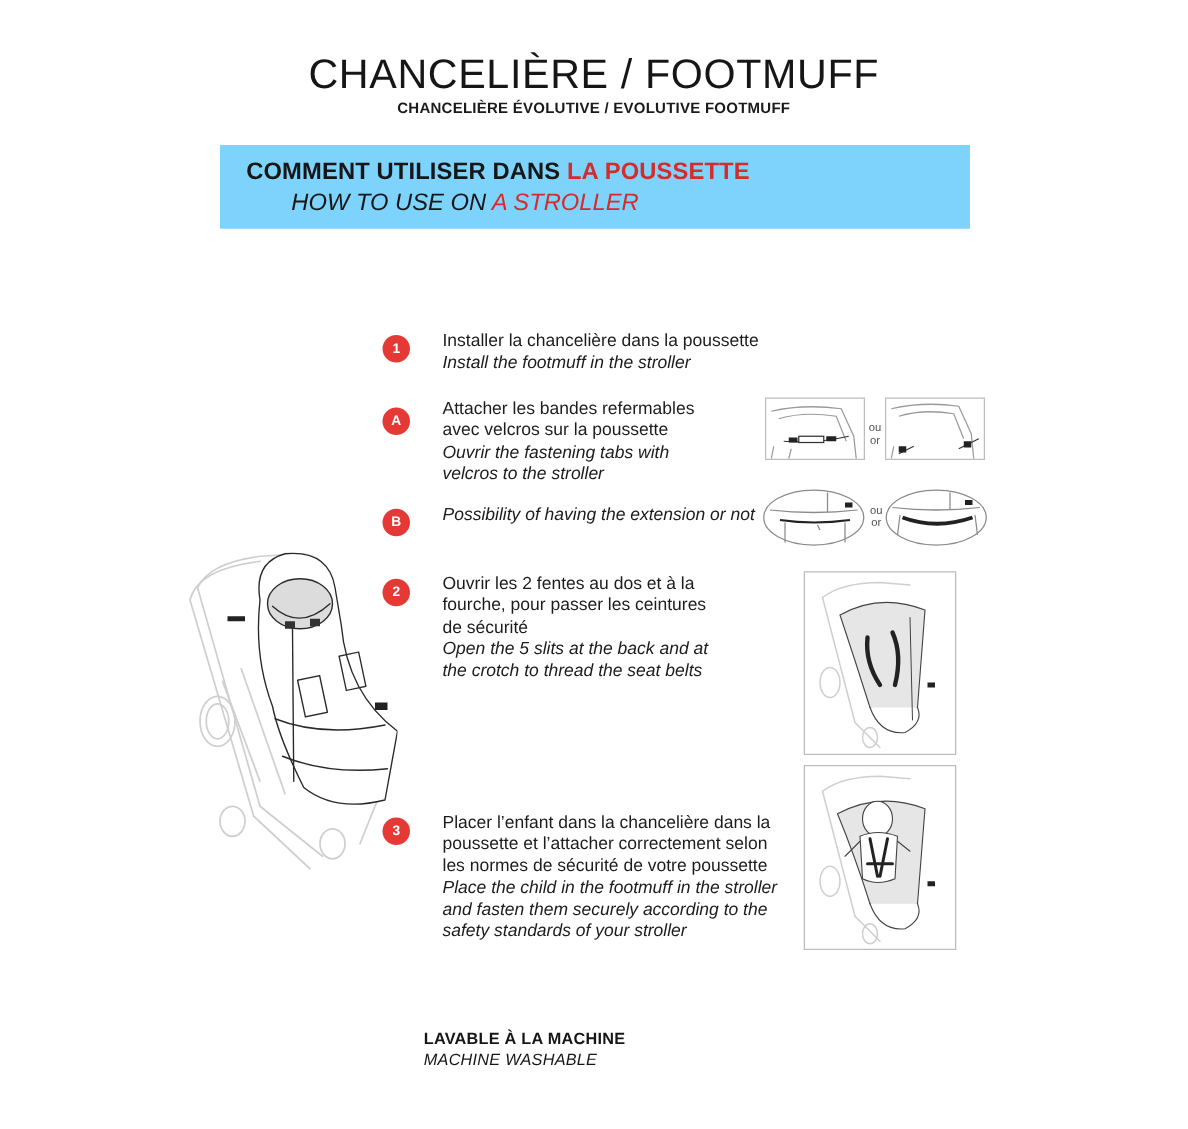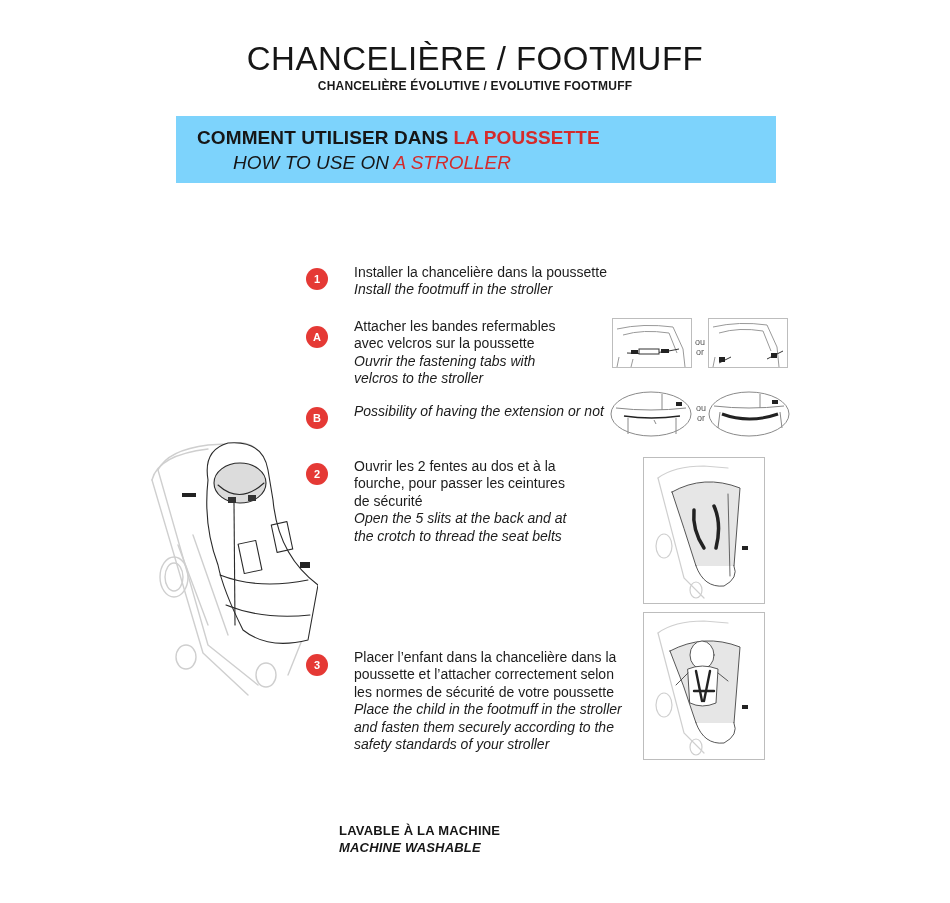--- a/index.html
+++ b/index.html
@@ -20,21 +20,21 @@
            display: flex; align-items: center; justify-content: center; }
   .step-text { position: absolute; left: 32px; top: 0; font-size: 14px; line-height: 17.4px; white-space: nowrap; color: #1c1c1c; margin-left: 16px; }
   .step-text .fr, .step-text .en { display: block; }
   .step-text .en { font-style: italic; }
 
   .figure { position: absolute; }
   .fig-frame { border: 1.5px solid #bdbdbd; background: #fff; box-sizing: border-box; }
   .ou-or { position: absolute; font-size: 9px; color: #555; line-height: 10px; text-align: center; }
 
   .footer-fr { position: absolute; left: 339px; top: 823px; font-size: 13px; font-weight: 700; color: #161616; letter-spacing: 0.2px; }
-  .footer-en { position: absolute; left: 339px; top: 840px; font-size: 13px; font-weight: 700; font-style: italic; color: #161616; letter-spacing: 0.2px; }
+  .footer-en { position: absolute; left: 339px; top: 840px; font-size: 13px; font-weight: 400; font-style: italic; color: #161616; letter-spacing: 0.2px; }
 </style>
 </head>
 <body>
 
 <div class="title">CHANCELIÈRE / FOOTMUFF</div>
 <div class="subtitle">CHANCELIÈRE ÉVOLUTIVE / EVOLUTIVE FOOTMUFF</div>
 
 <div class="banner" style="background: #7dd3fc;">
   <div class="banner-fr"><span>COMMENT UTILISER DANS </span><span class="accent" style="color: rgb(212, 43, 43);">LA POUSSETTE</span></div>
   <div class="banner-en"><span>HOW TO USE ON </span><span class="accent" style="color: rgb(212, 43, 43);">A STROLLER</span></div>

